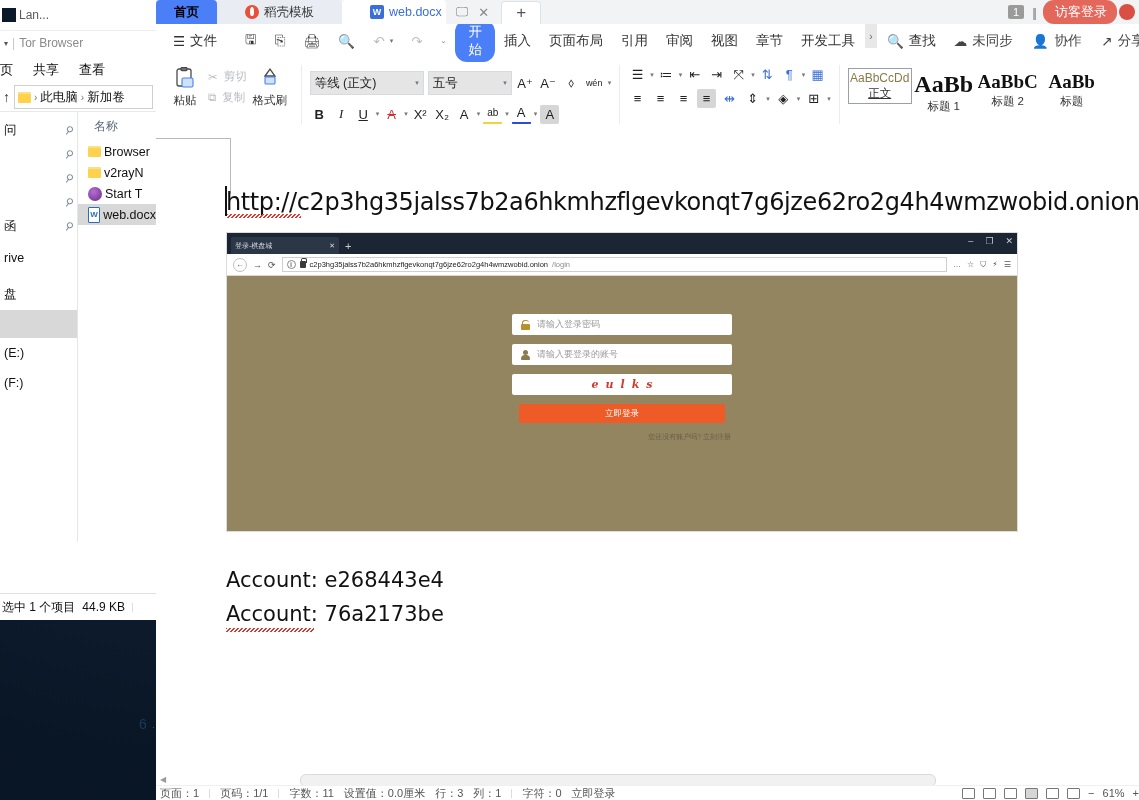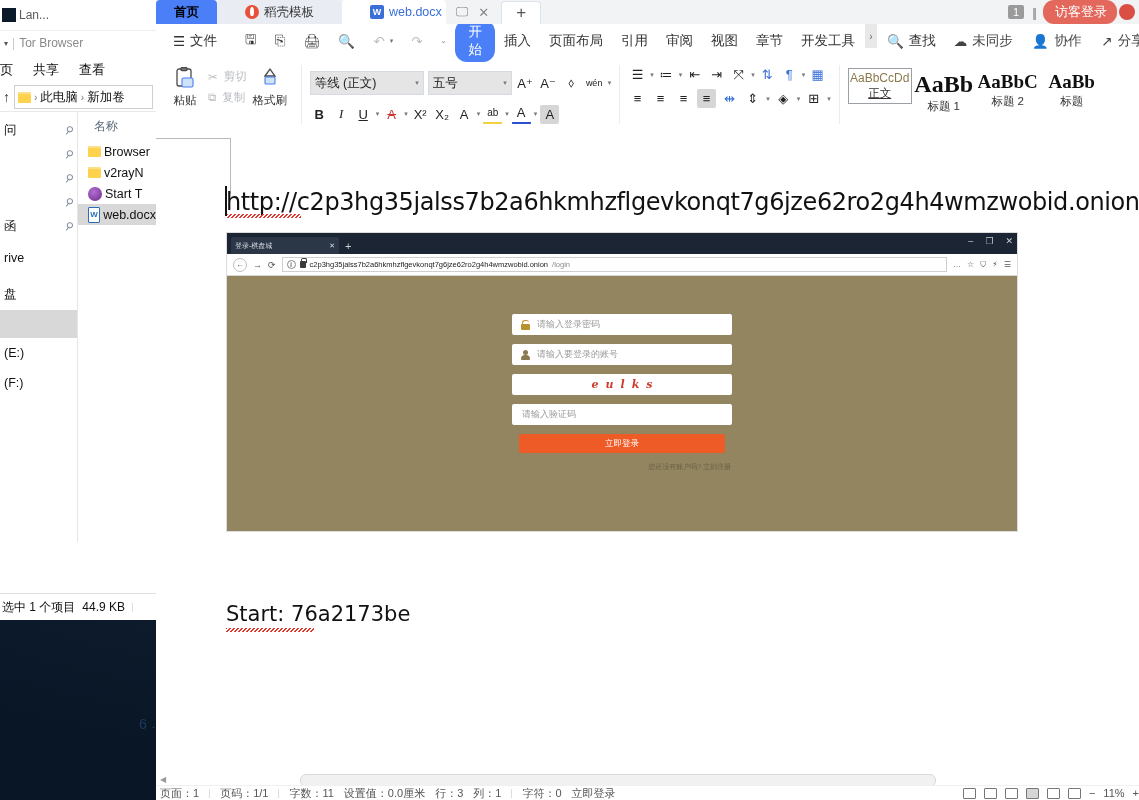--- a/index.html
+++ b/index.html
@@ -542,34 +542,32 @@
               <span class="ico-user"></span>
               <span>请输入要登录的账号</span>
             </div>
             <div class="captcha">
               <span>e</span>
               <span>u</span>
               <span>l</span>
               <span>k</span>
               <span>s</span>
             </div>
-            <div class="lf">
-              <span style="padding-left:1px">请输入验证码</span>
-            </div>
             <div class="btn-login">立即登录</div>
             <div class="reg-line">
               <span>您还没有账户吗?</span>
               <span>立刻注册</span>
             </div>
           </div>
 
         </div>
       </div>
 
-      <div class="pwd">Start: 76a2173be</div>
+      <div class="acct">Account: e268443e4</div>
+      <div class="pwd">Account: 76a2173be</div>
       <div class="squig2"></div>
     </div>
   </div>
 
   <div class="hscroll">
     <span class="hs-arrow">◀</span>
     <span class="hs-track">
       <span class="hs-thumb"></span>
     </span>
   </div>
@@ -587,20 +585,20 @@
     <span>字符：0</span>
     <span>立即登录</span>
     <span class="sb-right">
       <span class="sb-ico"></span>
       <span class="sb-ico"></span>
       <span class="sb-ico"></span>
       <span class="sb-ico on"></span>
       <span class="sb-ico"></span>
       <span class="sb-ico"></span>
       <span>−</span>
-      <span>11%</span>
+      <span>61%</span>
       <span>+</span>
     </span>
   </div>
 </div>
 
 <span class="ruler6">6</span>
 <span class="rulerdot">·</span>
 
 </body></html>

